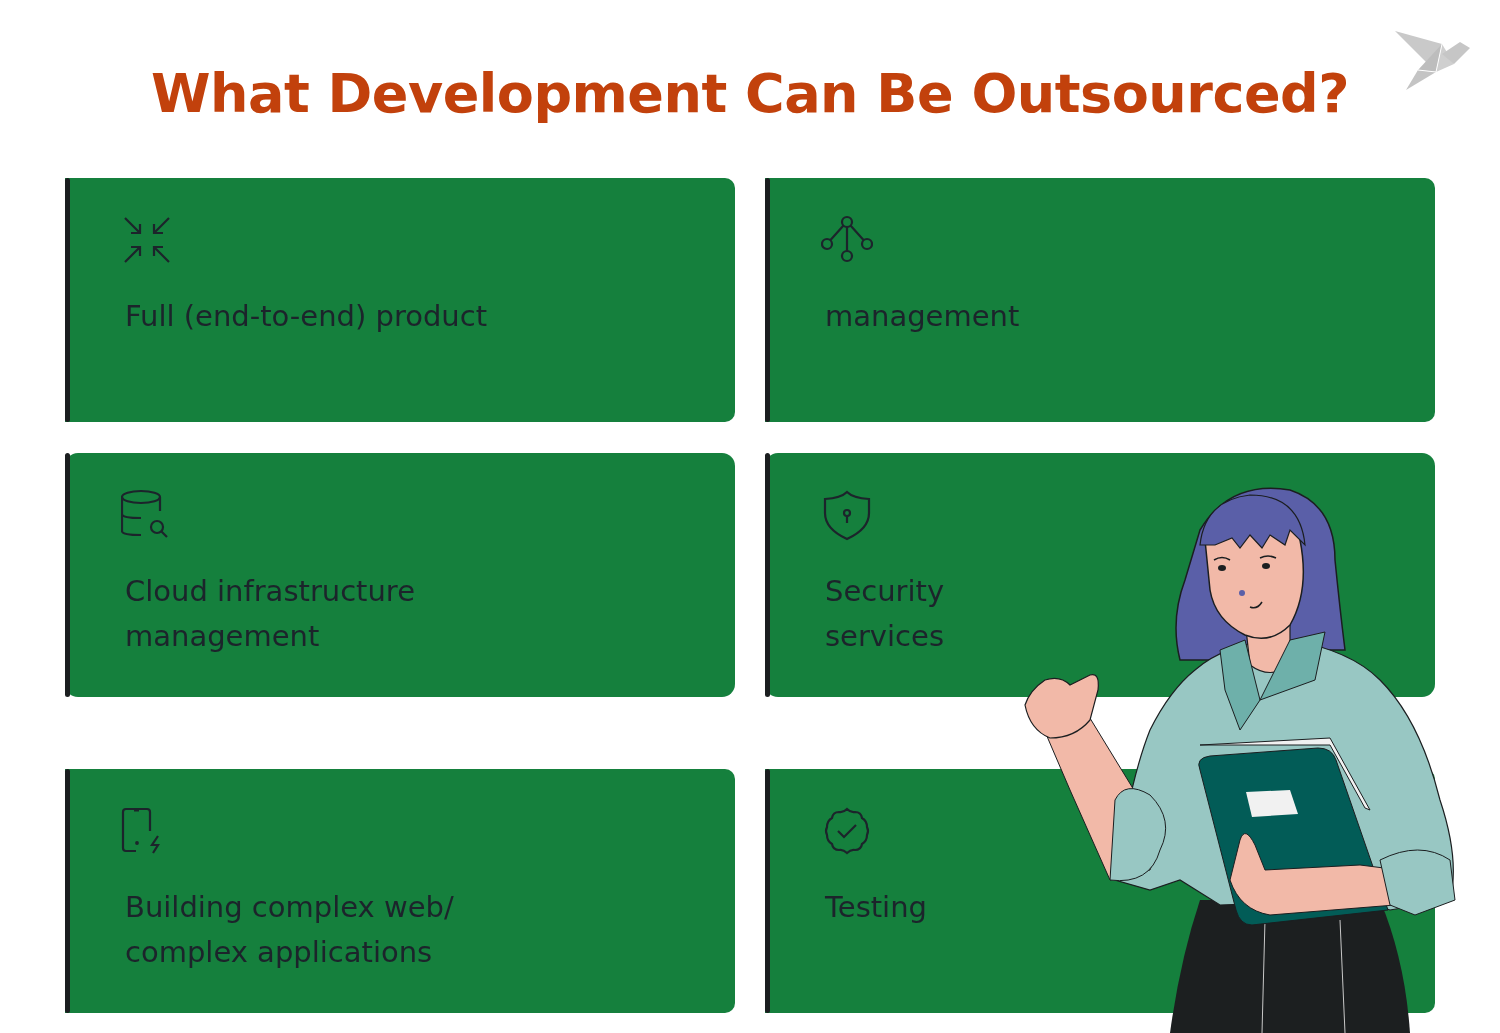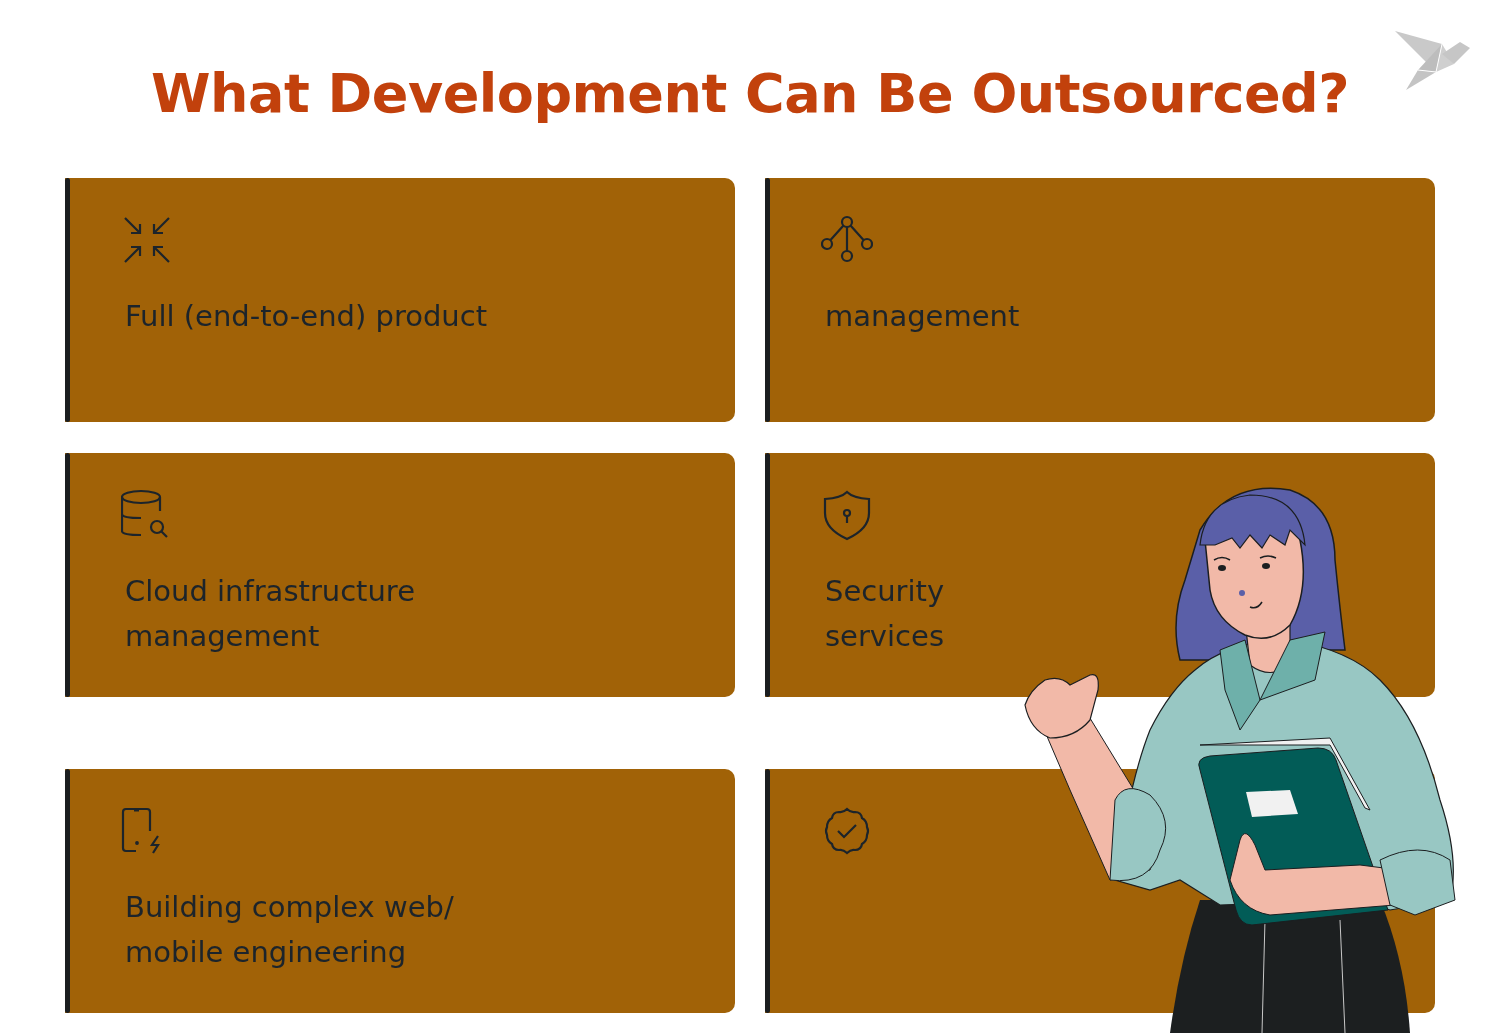--- a/index.html
+++ b/index.html
@@ -1,25 +1,25 @@
 <!DOCTYPE html>
 <html><head>
 <meta charset="utf-8">
 <style>
   html, body { margin:0; padding:0; }
   body { width:1500px; height:1033px; background:#ffffff; position:relative; overflow:hidden; font-family:"DejaVu Sans", sans-serif; }
   .title { position:absolute; left:0; right:0; top:62px; text-align:center; font-family:"DejaVu Sans", sans-serif; font-weight:bold; font-size:54px; letter-spacing:-0.5px; color:#c2410c; margin:0; }
   .logo { position:absolute; left:1392px; top:28px; width:80px; height:64px; }
-  .card { position:absolute; width:670px; height:244px; background:#a16207; border-radius:0 10px 10px 0; box-sizing:border-box; }
+  .card { position:absolute; width:670px; height:244px; background:#15803d; border-radius:0 10px 10px 0; box-sizing:border-box; }
   .card .bar { position:absolute; left:0; top:0; bottom:0; width:5px; background:#1b1e20; border-radius:3px; }
   .card .icon { position:absolute; left:56px; top:36px; width:52px; height:52px; }
   .card .label { position:absolute; left:60px; top:116px; font-family:"DejaVu Sans", sans-serif; font-size:29px; line-height:45px; color:#1c242b; width:440px; }
   .c-l { left:65px; }
   .c-r { left:765px; }
-  .r1 { top:178px; } .r2 { top:453px; } .r3 { top:769px; }
+  .r1 { top:178px; } .r2 { top:453px;border-radius:13px; } .r3 { top:769px; }
   .person { position:absolute; left:1010px; top:480px; width:460px; height:553px; }
 </style>
 </head>
 <body>
 
 <h1 class="title">What Development Can Be Outsourced?</h1>
 
 <svg class="logo" viewBox="0 0 80 64">
   <polygon points="3,3 50,16 44,44" fill="#c9c9c9"></polygon>
   <polygon points="50,16 44,44 26,42" fill="#bdbdbd"></polygon>
@@ -89,31 +89,32 @@
 <div class="card c-l r3">
   <div class="bar"></div>
   <svg class="icon" viewBox="0 0 52 52" fill="none" stroke="#1c242b" stroke-width="2.2">
     <path d="M15 46 L5 46 Q2 46 2 43 L2 7 Q2 4 5 4 L26 4 Q29 4 29 7 L29 26"></path>
     <path d="M13 5 L18 5" stroke-width="3"></path>
     <circle cx="16" cy="38" r="0.8" fill="#1c242b"></circle>
     <path d="M37 31 L31 40 L37 40 L32 48"></path>
   </svg>
   <div class="label">
     <div>Building complex web/</div>
-    <div>mobile engineering</div>
+    <div>complex applications</div>
   </div>
 </div>
 
 <div class="card c-r r3">
   <div class="bar"></div>
   <svg class="icon" viewBox="0 0 52 52" fill="none" stroke="#1c242b" stroke-width="2.2">
     <path d="M26 4 Q30 8 34 7 Q40 7 41 13 Q46 16 46 22 Q48 26 46 30 Q46 36 41 39 Q40 45 34 45 Q30 44 26 48 Q22 44 18 45 Q12 45 11 39 Q6 36 6 30 Q4 26 6 22 Q6 16 11 13 Q12 7 18 7 Q22 8 26 4 Z"></path>
     <path d="M17 26 L23 32 L35 20"></path>
   </svg>
   <div class="label">
+    <div>Testing</div>
   </div>
 </div>
 
 <svg class="person" viewBox="1010 480 460 553">
 
   <path d="M1200 530 Q1230 480 1290 490 Q1335 505 1335 560 Q1340 610 1345 650 L1300 650 L1230 660 L1180 660 Q1170 620 1185 580 Z" fill="#5a5fa8" stroke="#1b1e20" stroke-width="1.5"></path>
 
   <path d="M1200 900 L1380 900 Q1405 960 1410 1033 L1170 1033 Q1180 960 1200 900 Z" fill="#1c1f20"></path>
   <path d="M1265 920 L1262 1033 M1340 920 L1345 1033" stroke="#c8c8c8" stroke-width="1"></path>
 

